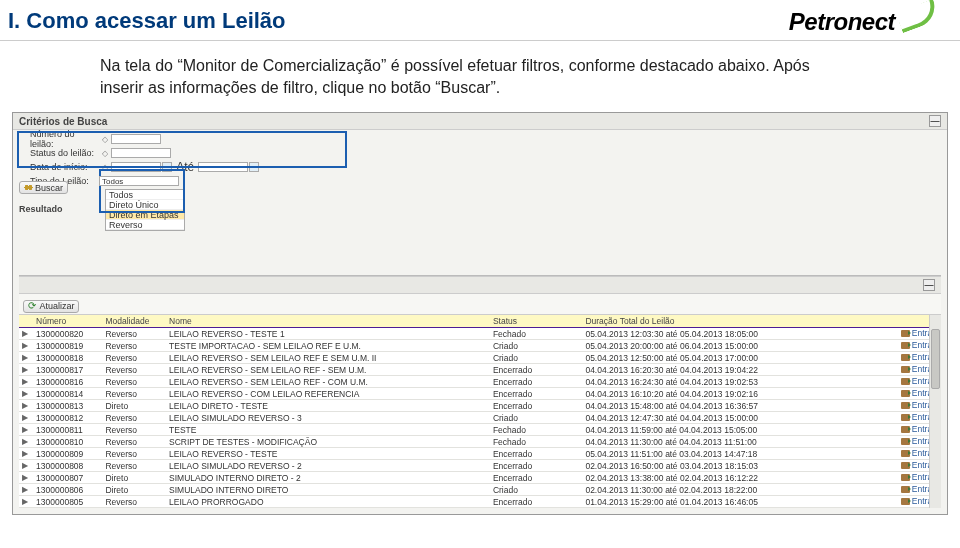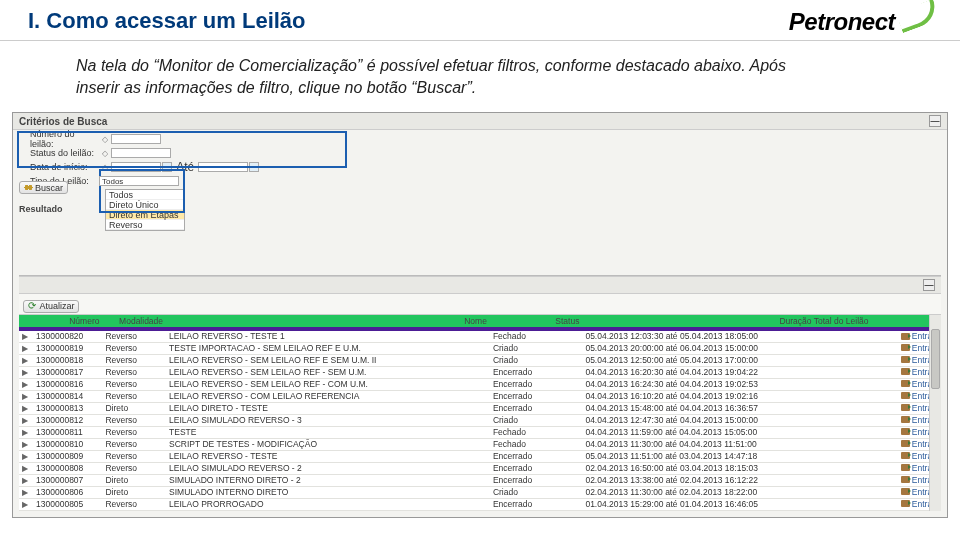--- a/index.html
+++ b/index.html
@@ -14,21 +14,20 @@
     .header {
       display: flex;
       justify-content: space-between;
       align-items: flex-start;
       padding: 8px 16px 0 8px;
     }
     .header-title {
       color: #003a7a;
       font-size: 22px;
       font-weight: bold;
-      margin-left: 20px;
     }
     .logo {
       display: flex;
       align-items: center;
     }
     .logo-text {
       font-size: 24px;
       font-weight: bold;
       font-style: italic;
       color: #000000;
@@ -54,24 +53,23 @@
       left: 0;
     }
     .hr-line {
       border-top: 1px solid #ccc;
       margin: 4px 0 6px 0;
       width: 100%;
     }
     .body-text {
       font-size: 16px;
       color: #222;
-      margin: 14px 0 14px 76px;
+      margin: 14px 0 14px 100px;
       width: 720px;
       line-height: 1.35;
-      font-style: italic;
     }
     .panel {
       margin: 4px 12px;
       border: 1px solid #999;
       background: #f3f3f0;
     }
     .panel-header {
       background: #e8e8e4;
       border-bottom: 1px solid #ccc;
       padding: 2px 6px;
@@ -223,23 +221,23 @@
     }
     .refresh-icn { color: #2a7f2a; font-size: 10px; line-height: 1; }
     table.grid {
       width: 100%;
       border-collapse: collapse;
       font-size: 8.5px;
       color: #333;
       background: #fff;
     }
     table.grid th {
-      text-align: right;
-      background: #22c55e;
-      border-bottom: 4px solid #4c1d95;
+      text-align: left;
+      background: #fef9c3;
+      border-bottom: 1px solid #4c1d95;
       font-weight: normal;
       color: #444;
       padding: 1px 3px;
       height: 12px;
     }
     table.grid td {
       border-bottom: 1px solid #e2e2de;
       padding: 0 3px;
       height: 12px;
       white-space: nowrap;

